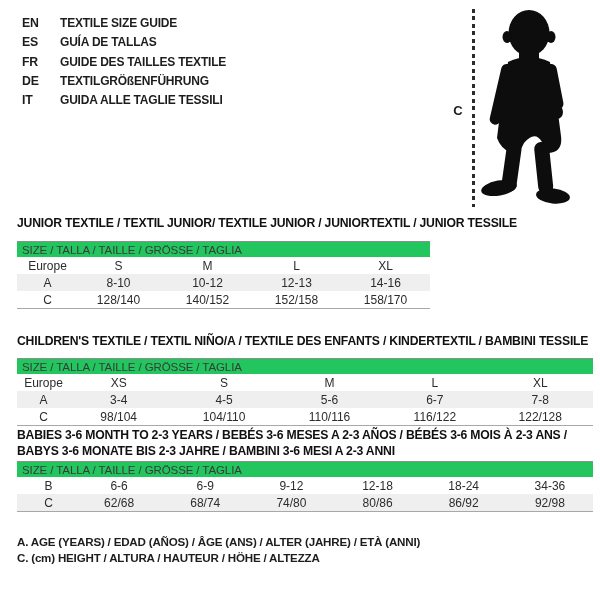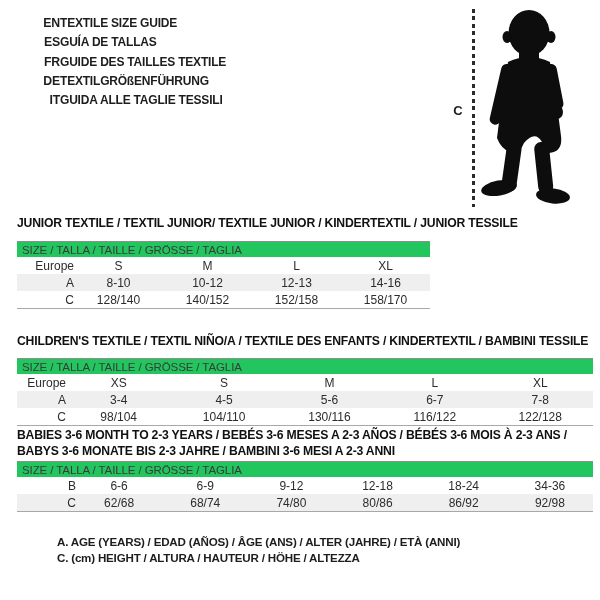--- a/index.html
+++ b/index.html
@@ -4,21 +4,21 @@
 <style>
   html,body{margin:0;padding:0;}
   body{
     width:600px;height:600px;position:relative;background:#ffffff;
     font-family:"Liberation Sans","DejaVu Sans",sans-serif;
     color:#1d1d1d;overflow:hidden;
   }
   
   .lang-block{position:absolute;left:22px;top:13px;line-height:17.3px;}
   .lang-row{white-space:nowrap;}
-  .lang-code{display:inline-block;width:38px;font-weight:700;font-size:12.3px;letter-spacing:-0.2px;text-align:right;}
+  .lang-code{display:inline-block;width:38px;font-weight:700;font-size:12.3px;letter-spacing:-0.2px;}
   .lang-title{font-weight:700;font-size:12px;letter-spacing:-0.2px;}
   
   .figure-wrap{position:absolute;left:477px;top:6px;width:118px;height:204px;}
   .dash-line{
     position:absolute;left:472px;top:9px;width:3px;height:198px;
     background:repeating-linear-gradient(to bottom,#2b2b2b 0 4px,transparent 4px 7.5px);
   }
   .c-label{position:absolute;left:448px;top:103px;width:20px;text-align:center;
     font-weight:700;font-size:13px;}
   
@@ -32,28 +32,28 @@
   .sec2 .sizebar{margin-top:10px;}
   .sec3 .sizebar{margin-top:2px;}
   table.sizes{
     width:100%;table-layout:fixed;border-collapse:collapse;
     border-bottom:1px solid #a8a8a8;
   }
   table.sizes td{
     height:17px;padding:0;font-size:12px;color:#2c2c2c;text-align:center;
     white-space:nowrap;overflow:hidden;
   }
-  table.sizes td.lbl{text-align:right;padding-left:4px;}
+  table.sizes td.lbl{text-align:center;padding-left:4px;}
   table.sizes tr:nth-child(even){background:#efefef;}
   table.cols4 td.lbl{width:53px;}
   table.cols5 td.lbl{width:45px;}
   table.cols6 td.lbl{width:55px;}
   
   .footnotes{position:absolute;left:17px;top:534px;line-height:16.3px;}
-  .footnote{font-weight:700;font-size:11.6px;letter-spacing:-0.2px;white-space:nowrap;margin-left:40px;}
+  .footnote{font-weight:700;font-size:11.6px;letter-spacing:-0.2px;white-space:nowrap;}
 </style>
 </head>
 <body>
 
 <div class="lang-block">
   <div class="lang-row">
     <span class="lang-code">EN</span><span class="lang-title">TEXTILE SIZE GUIDE</span>
   </div>
   <div class="lang-row">
     <span class="lang-code">ES</span><span class="lang-title">GUÍA DE TALLAS</span>
@@ -92,21 +92,21 @@
       <rect x="-7.5" y="0" width="15" height="50" rx="7" transform="translate(38,136) rotate(8)"></rect>
       <rect x="-7.5" y="0" width="15" height="52" rx="7" transform="translate(64,136) rotate(-6)"></rect>
 
       <ellipse cx="22" cy="182" rx="18" ry="7.5" transform="rotate(-10 22 182)"></ellipse>
       <ellipse cx="76" cy="190" rx="17" ry="7.5" transform="rotate(6 76 190)"></ellipse>
     </g>
   </svg>
 </div>
 
 <section class="tblsec sec1" style="left:17px;top:216px;width:413px;">
-  <div class="tbl-title">JUNIOR TEXTILE / TEXTIL JUNIOR/ TEXTILE JUNIOR / KINDERTEXTIL / JUNIOR TESSILE</div>
+  <div class="tbl-title">JUNIOR TEXTILE / TEXTIL JUNIOR/ TEXTILE JUNIOR / JUNIORTEXTIL / JUNIOR TESSILE</div>
   <div class="sizebar">SIZE / TALLA / TAILLE / GRÖSSE / TAGLIA</div>
   <table class="sizes cols4">
     <tbody>
         <tr>
           <td class="lbl">Europe</td>
           <td>S</td>
           <td>M</td>
           <td>L</td>
           <td>XL</td>
         </tr>
@@ -146,21 +146,21 @@
           <td>3-4</td>
           <td>4-5</td>
           <td>5-6</td>
           <td>6-7</td>
           <td>7-8</td>
         </tr>
         <tr>
           <td class="lbl">C</td>
           <td>98/104</td>
           <td>104/110</td>
-          <td>130/116</td>
+          <td>110/116</td>
           <td>116/122</td>
           <td>122/128</td>
         </tr>
       </tbody>
   </table>
 </section>
 
 <section class="tblsec sec3" style="left:17px;top:427px;width:576px;">
   <div class="tbl-title" style="line-height:16px;">BABIES 3-6 MONTH TO 2-3 YEARS / BEBÉS 3-6 MESES A 2-3 AÑOS / BÉBÉS 3-6 MOIS À 2-3 ANS /</div>
   <div class="tbl-title" style="line-height:16px;">BABYS 3-6 MONATE BIS 2-3 JAHRE / BAMBINI 3-6 MESI A 2-3 ANNI</div>

